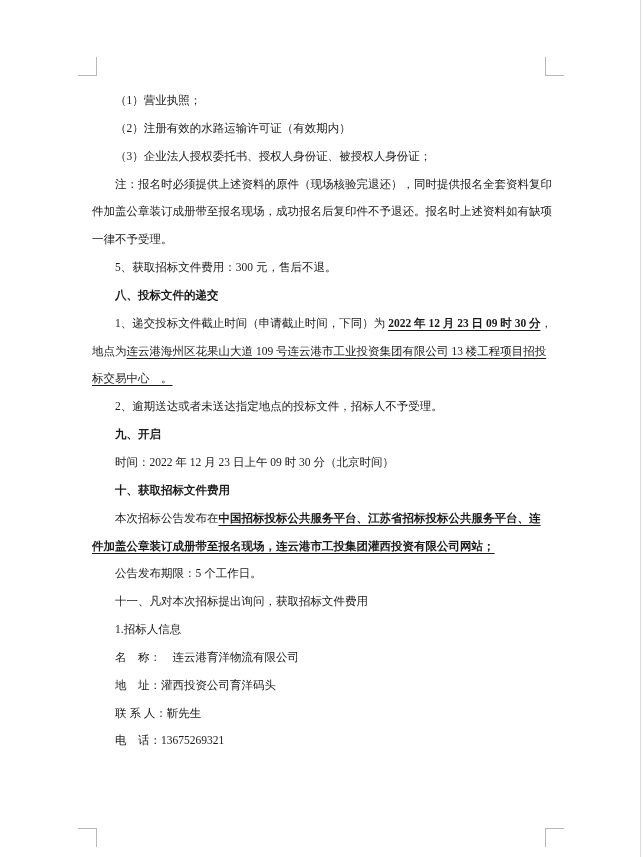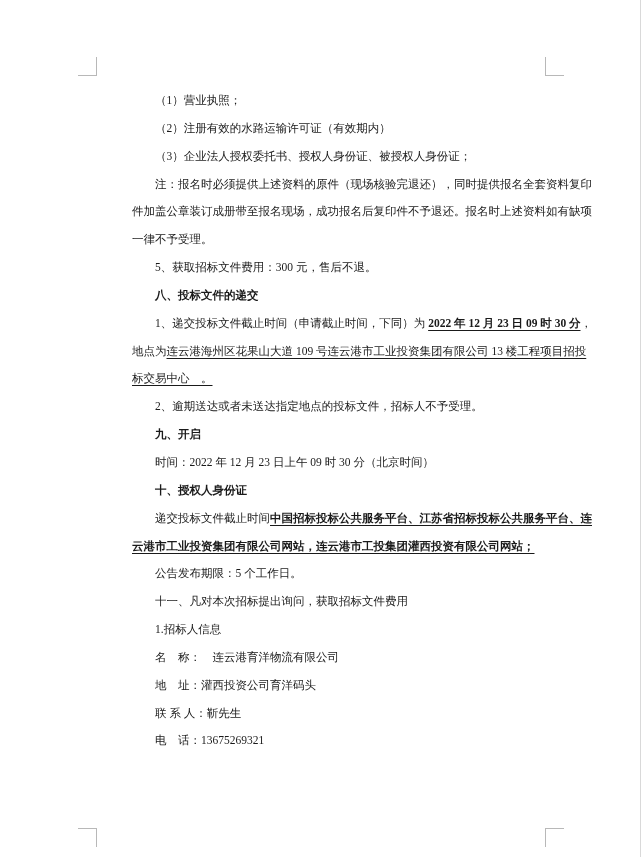--- a/index.html
+++ b/index.html
@@ -34,21 +34,20 @@
     width: 462px;
     color: #1a1a1a;
     font-size: 11.5px;
     letter-spacing: 0px;
   }
   .line {
     height: 27.85px;
     line-height: 27.85px;
     white-space: pre;
     overflow: visible;
-    margin-left: 40px;
   }
   .line.ind { text-indent: 23px; }
   .seg-b { font-weight: bold; }
   .seg-u { text-decoration: underline; text-underline-offset: 3px; }
 </style>
 </head>
 <body>
 
 <div class="page">
   <div class="edge-line"></div>
@@ -66,23 +65,23 @@
       <div class="line"><span class="">件加盖公章装订成册带至报名现场，成功报名后复印件不予退还。报名时上述资料如有缺项</span></div>
       <div class="line"><span class="">一律不予受理。</span></div>
       <div class="line ind"><span class="">5、获取招标文件费用：300 元，售后不退。</span></div>
       <div class="line ind"><span class="seg-b ">八、投标文件的递交</span></div>
       <div class="line ind"><span class="">1、递交投标文件截止时间（申请截止时间，下同）为 </span><span class="seg-b seg-u">2022 年 12 月 23 日 09 时 30 分</span><span class="">，</span></div>
       <div class="line"><span class="">地点为</span><span class="seg-u">连云港海州区花果山大道 109 号连云港市工业投资集团有限公司 13 楼工程项目招投</span></div>
       <div class="line"><span class="seg-u">标交易中心　。</span></div>
       <div class="line ind"><span class="">2、逾期送达或者未送达指定地点的投标文件，招标人不予受理。</span></div>
       <div class="line ind"><span class="seg-b ">九、开启</span></div>
       <div class="line ind"><span class="">时间：2022 年 12 月 23 日上午 09 时 30 分（北京时间）</span></div>
-      <div class="line ind"><span class="seg-b ">十、授权人身份证</span></div>
-      <div class="line ind"><span class="">递交投标文件截止时间</span><span class="seg-b seg-u">中国招标投标公共服务平台、江苏省招标投标公共服务平台、连</span></div>
-      <div class="line"><span class="seg-b seg-u">云港市工业投资集团有限公司网站，连云港市工投集团灌西投资有限公司网站；</span></div>
+      <div class="line ind"><span class="seg-b ">十、获取招标文件费用</span></div>
+      <div class="line ind"><span class="">本次招标公告发布在</span><span class="seg-b seg-u">中国招标投标公共服务平台、江苏省招标投标公共服务平台、连</span></div>
+      <div class="line"><span class="seg-b seg-u">件加盖公章装订成册带至报名现场，连云港市工投集团灌西投资有限公司网站；</span></div>
       <div class="line ind"><span class="">公告发布期限：5 个工作日。</span></div>
       <div class="line ind"><span class="">十一、凡对本次招标提出询问，获取招标文件费用</span></div>
       <div class="line ind"><span class="">1.招标人信息</span></div>
       <div class="line ind"><span class="">名　称：　连云港育洋物流有限公司</span></div>
       <div class="line ind"><span class="">地　址：灌西投资公司育洋码头</span></div>
       <div class="line ind"><span class="">联 系 人：靳先生</span></div>
       <div class="line ind"><span class="">电　话：13675269321</span></div>
     </div>
 </div>
 

